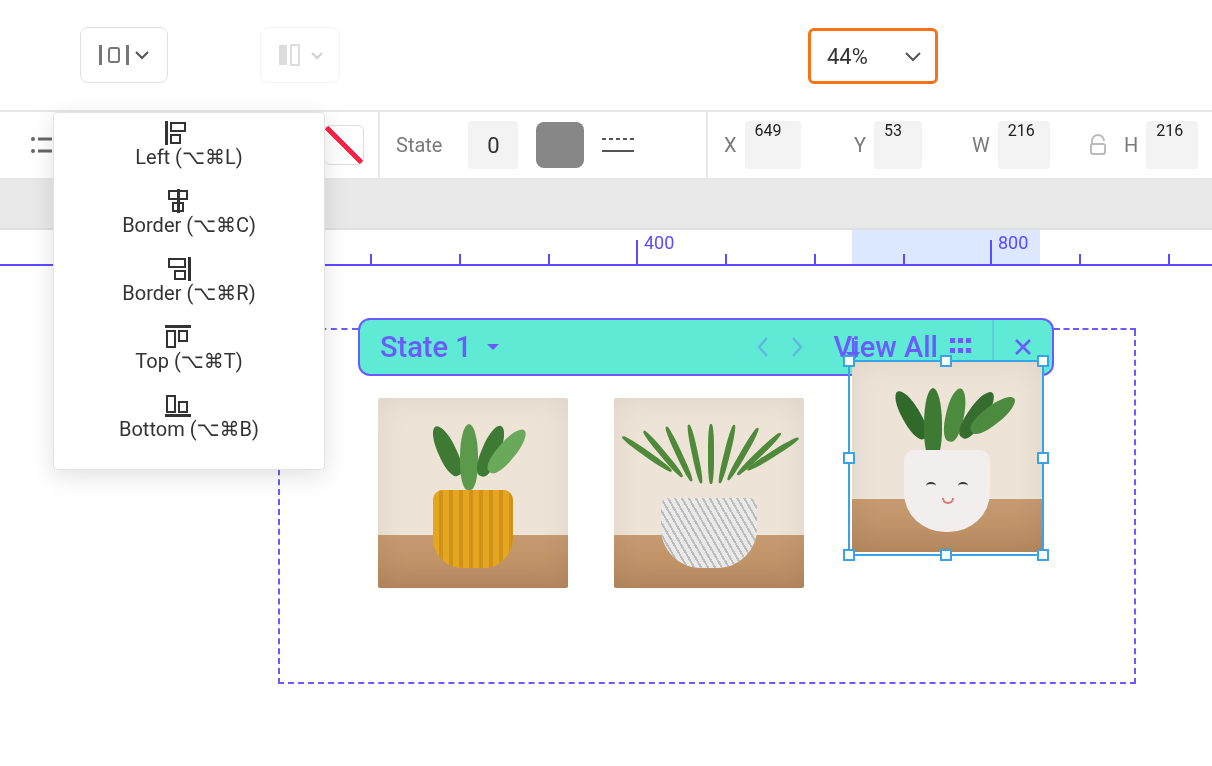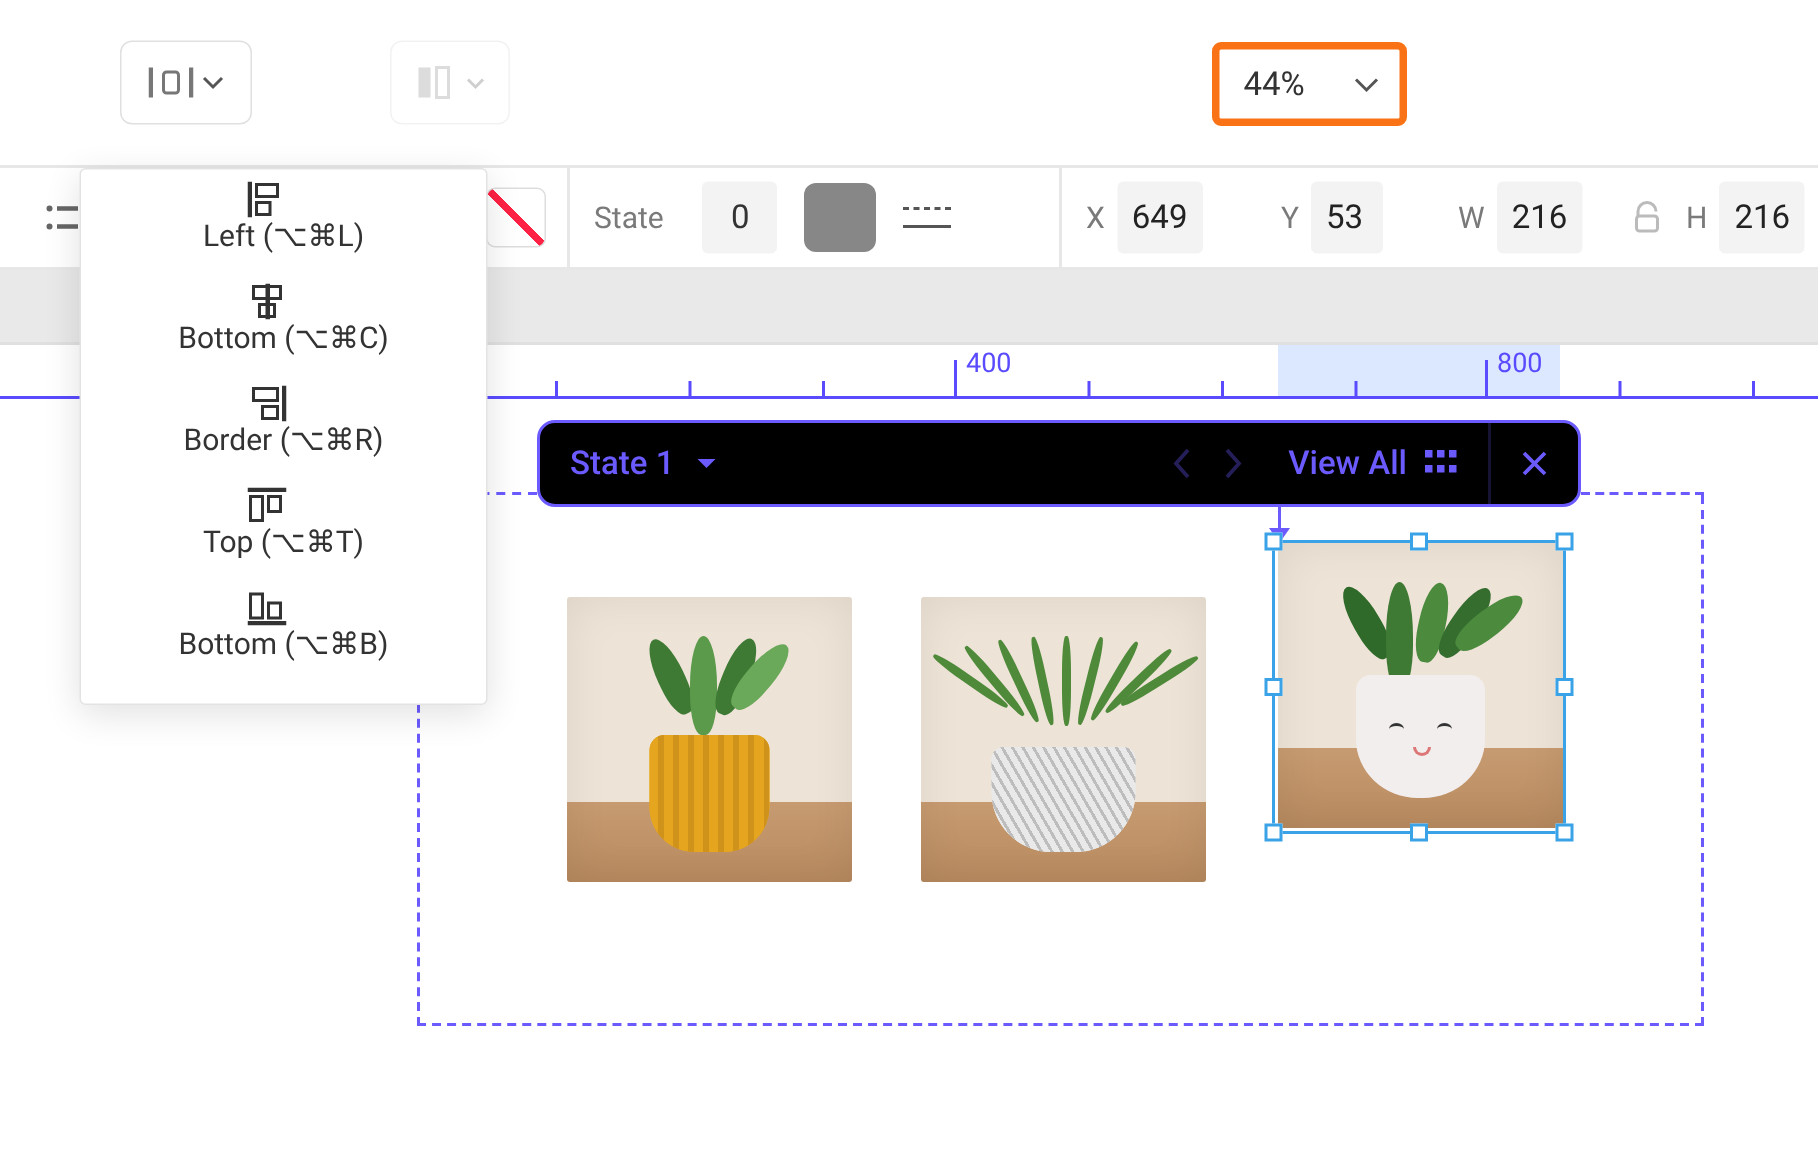--- a/index.html
+++ b/index.html
@@ -19,21 +19,21 @@
     border: 1px solid #e0e0e0; border-radius: 8px;
     height: 56px; background: #fff;
   }
   .tool-chip.distributeH { width: 88px; margin-left: 60px; }
   .tool-chip.distributeV { width: 80px; margin-left: 92px; opacity: .4; }
   .chevron { margin-left: 6px; }
 
   .zoom-field {
     position: absolute; left: 808px; top: 28px;
     width: 130px; height: 56px;
-    border: 5px solid #f97316; border-radius: 6px;
+    border: 3px solid #f97316; border-radius: 6px;
     display: flex; align-items: center; justify-content: space-between;
     padding: 0 14px 0 16px;
     font-size: 22px; color: #333;
   }
 
   
   .prop-bar {
     height: 68px; border-bottom: 2px solid #e7e7e7;
     display: flex; align-items: center; position: relative;
     font-size: 22px; color: #444;
@@ -49,21 +49,21 @@
     width: 50px; height: 48px; background: #f3f3f3; border-radius: 4px;
     display:flex; align-items:center; justify-content:center; font-size:22px; color:#333;
   }
   .border-color {
     width: 48px; height: 46px; border-radius: 8px; background: #878787;
   }
 
   .prop-label { color: #7a7a7a; font-size: 20px; margin-right: 8px; }
   .prop-input {
     min-width: 56px; height: 48px; background: #f3f3f3; border-radius: 4px;
-    display:flex; align-items:center; padding: 0 10px; font-size:22px; color:#222;
+    display:flex; padding: 0 10px; font-size:16px; color:#222;
   }
 
   
   .grey-strip { height: 50px; background: #e9e9e9; border-bottom: 2px solid #e0e0e0; }
   .ruler {
     height: 34px; position: relative; font-size: 18px; color: #5a4bff;
   }
   .ruler .tick { position:absolute; bottom:0; width:2px; background:#5a4bff; }
   .ruler .tick.long { height: 24px; }
   .ruler .tick.short { height: 10px; }
@@ -77,21 +77,21 @@
   }
   .dashed-box {
     position: absolute;
     border: 2px dashed #6b5bff;
   }
 
   
   .state-pill {
     position:absolute; display:flex; align-items:center;
     height:58px; border:2px solid #6b5bff; border-radius:12px;
-    background:#000000; color:#6b5bff; font-size:22px; font-weight:500;
+    background:#5eead4; color:#6b5bff; font-size:29px; font-weight:500;margin-top:38px;
   }
   .state-pill .seg { display:flex; align-items:center; height:100%; padding:0 20px; }
   .state-pill .div { width:2px; height:100%; background:#6b5bff33; }
   .state-pill .nav-arrow { opacity:.35; padding:0 10px; }
   .state-pill .grid-icon { margin-left:12px; }
   .state-link-line {
     position:absolute; width:2px; height:20px; background:#6b5bff;
   }
   .state-link-tri {
     position:absolute; width:0;height:0;
@@ -394,21 +394,21 @@
     <span>Left (⌥⌘L)</span>
   </div>
   <div class="item">
     <span class="aicon">
       <svg width="26" height="24" viewBox="0 0 26 24">
           <rect x="12" y="0" width="3" height="24" fill="#333"></rect>
           <rect x="4" y="2" width="18" height="8" fill="none" stroke="#333" stroke-width="2"></rect>
           <rect x="8" y="14" width="10" height="8" fill="none" stroke="#333" stroke-width="2"></rect>
         </svg>
     </span>
-    <span>Bottom (⌥⌘C)</span>
+    <span>Border (⌥⌘C)</span>
   </div>
   <div class="item">
     <span class="aicon">
       <svg width="26" height="24" viewBox="0 0 26 24">
           <rect x="23" y="0" width="3" height="24" fill="#333"></rect>
           <rect x="4" y="2" width="16" height="8" fill="none" stroke="#333" stroke-width="2"></rect>
           <rect x="10" y="14" width="10" height="8" fill="none" stroke="#333" stroke-width="2"></rect>
         </svg>
     </span>
     <span>Border (⌥⌘R)</span>

